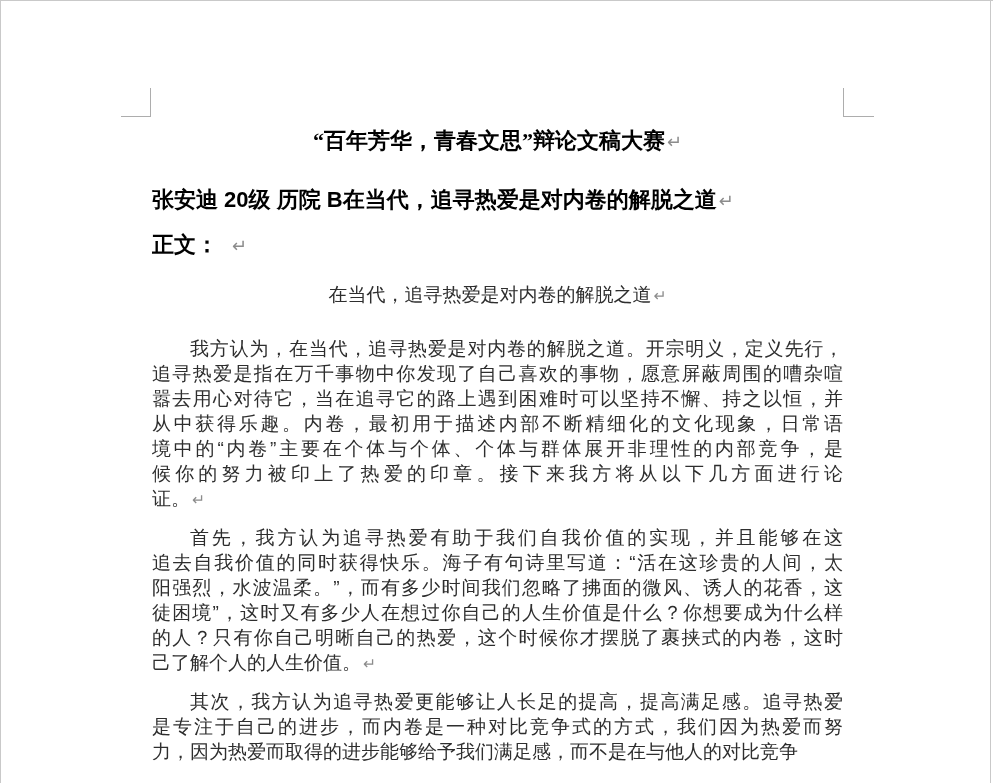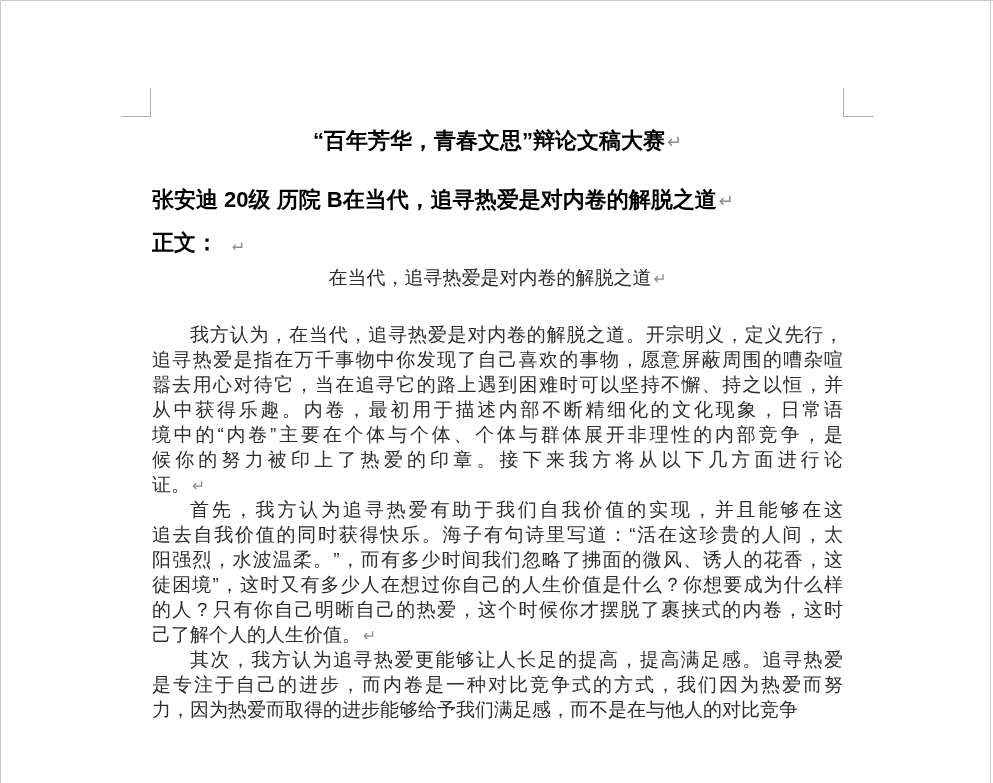--- a/index.html
+++ b/index.html
@@ -29,27 +29,27 @@
   .doc-title, .doc-author, .doc-section {
     position: absolute;
     left: 152px;
     width: 691px;
     font-size: 22px;
     font-weight: 700;
     color: #000000;
     line-height: 30px;
     white-space: nowrap;
   }
-  .doc-title  { top: 126px; text-align: center; }
+  .doc-title  { top: 126px; text-align: center; font-family: Liberation Serif, serif; }
   .doc-author { top: 185px; text-align: left; }
-  .doc-section{ top: 230px; text-align: left; font-family: Liberation Mono, monospace; }
+  .doc-section{ top: 230px; text-align: left; }
 
   .doc-subtitle {
     position: absolute;
-    left: 152px; top: 264px;
+    left: 152px; top: 281px;
     width: 691px;
     font-size: 19px;
     color: #2e2e2e;
     line-height: 28px;
     text-align: center;
     font-weight: 400;
   }
 
   .doc-body {
     position: absolute;
@@ -60,21 +60,21 @@
     font-weight: 400;
   }
   .bline {
     height: 25px;
     line-height: 25px;
     text-align: justify;
     text-align-last: justify;
     text-justify: inter-character;
     overflow: hidden;
   }
-  .bline.first { text-indent: 2em; }
+  .bline.first { text-indent: 2em; margin-top: 14px; }
   .bline.plast { text-align-last: left; }
 
   .pilcrow {
     color: #8c8c8c;
     font-size: 0.82em;
     font-weight: 400;
     padding-left: 2px;
   }
   .pilcrow.gap { padding-left: 14px; }
 </style>

